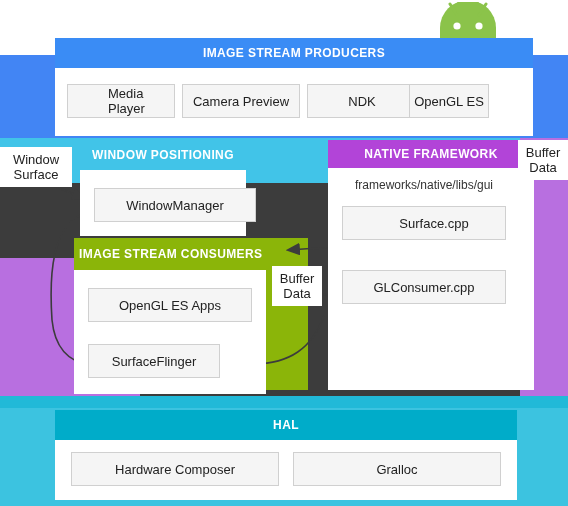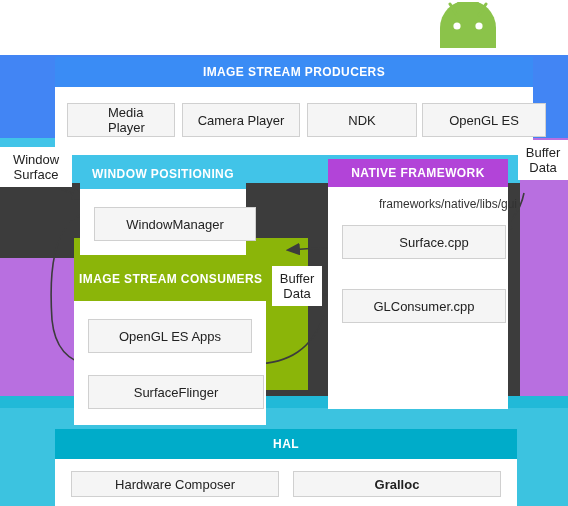--- a/index.html
+++ b/index.html
@@ -29,61 +29,61 @@
   #cyan-bottom{left:0;top:396px;width:568px;height:110px;background:#21b9d8;}
   #cyan-bottom2{left:0;top:408px;width:568px;height:98px;background:#3cc3e0;}
 
   
   #android{position:absolute;left:434px;top:2px;width:68px;height:46px;}
 
   
   #arrows{position:absolute;left:0;top:0;width:568px;height:506px;}
 
   
-  .panel{position:absolute;background:#ffffff;box-sizing:border-box;margin-top:19px;}
+  .panel{position:absolute;background:#ffffff;box-sizing:border-box;}
   .panel-head{
     color:#ffffff;font-weight:bold;font-size:12px;letter-spacing:.4px;
     text-align:center;display:flex;align-items:center;justify-content:center;
   }
   .panel-body{background:#ffffff;}
   .chip{
     background:#f5f5f5;border:1px solid #d0d0d0;box-sizing:border-box;
     display:flex;align-items:center;justify-content:center;
     font-size:13px;color:#222222;
   }
   .note{
     position:absolute;background:#ffffff;color:#222;font-size:13px;
     line-height:15px;text-align:center;display:flex;align-items:center;
     justify-content:center;
   }
-  .subpath{font-size:12px;color:#333;text-align:center;padding-left:24px;}
+  .subpath{font-size:12px;color:#333;text-align:center;}
 
   
   #p-producers{left:55px;top:38px;width:478px;height:98px;}
   #p-producers .panel-head{height:30px;background:#3a8cf5;}
   #p-producers .panel-body{height:68px;position:relative;}
   #p-producers .chip{position:absolute;top:16px;height:34px;}
 
   #p-winpos{left:80px;top:140px;width:166px;height:96px;}
   #p-winpos .panel-head{height:30px;background:#41c4e8;}
   #p-winpos .panel-body{height:66px;position:relative;}
 
   #p-consumers{left:74px;top:238px;width:192px;height:152px;}
-  #p-consumers .panel-head{height:44px;background:#8bb509;text-align:center;
+  #p-consumers .panel-head{height:32px;background:#8bb509;text-align:center;
       justify-content:flex-start;padding-left:5px;}
   #p-consumers .panel-body{height:124px;position:relative;}
 
-  #p-native{left:328px;top:140px;width:180px;height:250px;}
+  #p-native{left:328px;top:140px;width:206px;height:250px;}
   #p-native .panel-head{height:28px;background:#b244d8;}
   #p-native .panel-body{height:222px;position:relative;}
 
   #p-hal{left:55px;top:410px;width:462px;height:90px;}
   #p-hal .panel-head{height:30px;background:#00acc9;}
   #p-hal .panel-body{height:60px;position:relative;}
-  #p-hal .chip{position:absolute;top:12px;height:26px;text-align:center;}
+  #p-hal .chip{position:absolute;top:12px;height:34px;text-align:center;}
 
   
   #green-block{left:266px;top:238px;width:42px;height:152px;background:#8bb509;}
   #green-bleed{left:74px;top:238px;width:234px;height:28px;background:#8bb509;}
 </style>
 </head>
 <body>
 
 <div id="stage">
 
@@ -137,55 +137,55 @@
 
       <path d="M414,320 C424,330 424,340 416,350"></path>
       <path d="M416,350 C424,340 424,330 414,320"></path>
     </g>
   </svg>
 
   <div class="panel" id="p-producers">
     <div class="panel-head">IMAGE STREAM PRODUCERS</div>
     <div class="panel-body">
       <div class="chip" style="left:12px;width:108px;padding-left:40px;">Media Player</div>
-      <div class="chip" style="left:127px;width:118px;">Camera Player</div>
+      <div class="chip" style="left:127px;width:118px;">Camera Preview</div>
       <div class="chip" style="left:252px;width:110px;">NDK</div>
-      <div class="chip" style="left:367px;width:124px;">OpenGL ES</div>
+      <div class="chip" style="left:354px;width:80px;">OpenGL ES</div>
     </div>
   </div>
 
   <div class="panel" id="p-winpos">
     <div class="panel-head">WINDOW POSITIONING</div>
     <div class="panel-body">
       <div class="chip" style="position:absolute;left:14px;top:18px;width:162px;height:34px;">WindowManager</div>
     </div>
   </div>
 
   <div class="panel" id="p-consumers">
     <div class="panel-head">IMAGE STREAM CONSUMERS</div>
     <div class="panel-body">
       <div class="chip" style="position:absolute;left:14px;top:18px;width:164px;height:34px;">OpenGL ES Apps</div>
-      <div class="chip" style="position:absolute;left:14px;top:74px;width:176px;height:34px;">SurfaceFlinger</div>
+      <div class="chip" style="position:absolute;left:14px;top:74px;width:132px;height:34px;">SurfaceFlinger</div>
     </div>
   </div>
 
   <div class="panel" id="p-native">
     <div class="panel-head">NATIVE FRAMEWORK</div>
     <div class="panel-body">
       <div class="subpath" style="position:absolute;left:0;top:10px;width:192px;">frameworks/native/libs/gui</div>
       <div class="chip" style="position:absolute;left:14px;top:38px;width:164px;height:34px;padding-left:20px;">Surface.cpp</div>
       <div class="chip" style="position:absolute;left:14px;top:102px;width:164px;height:34px;">GLConsumer.cpp</div>
     </div>
   </div>
 
   <div class="panel" id="p-hal">
     <div class="panel-head">HAL</div>
     <div class="panel-body">
       <div class="chip" style="left:16px;width:208px;">Hardware Composer</div>
-      <div class="chip" style="left:238px;width:208px;font-weight:bold;">Gralloc</div>
+      <div class="chip" style="left:238px;width:208px;">Gralloc</div>
     </div>
   </div>
 
   <div class="note" style="left:0px;top:147px;width:72px;height:40px;flex-direction:column;">
     <span>Window</span>
     <span>Surface</span>
   </div>
 
   <div class="note" style="left:272px;top:266px;width:50px;height:40px;flex-direction:column;">
     <span>Buffer</span>

